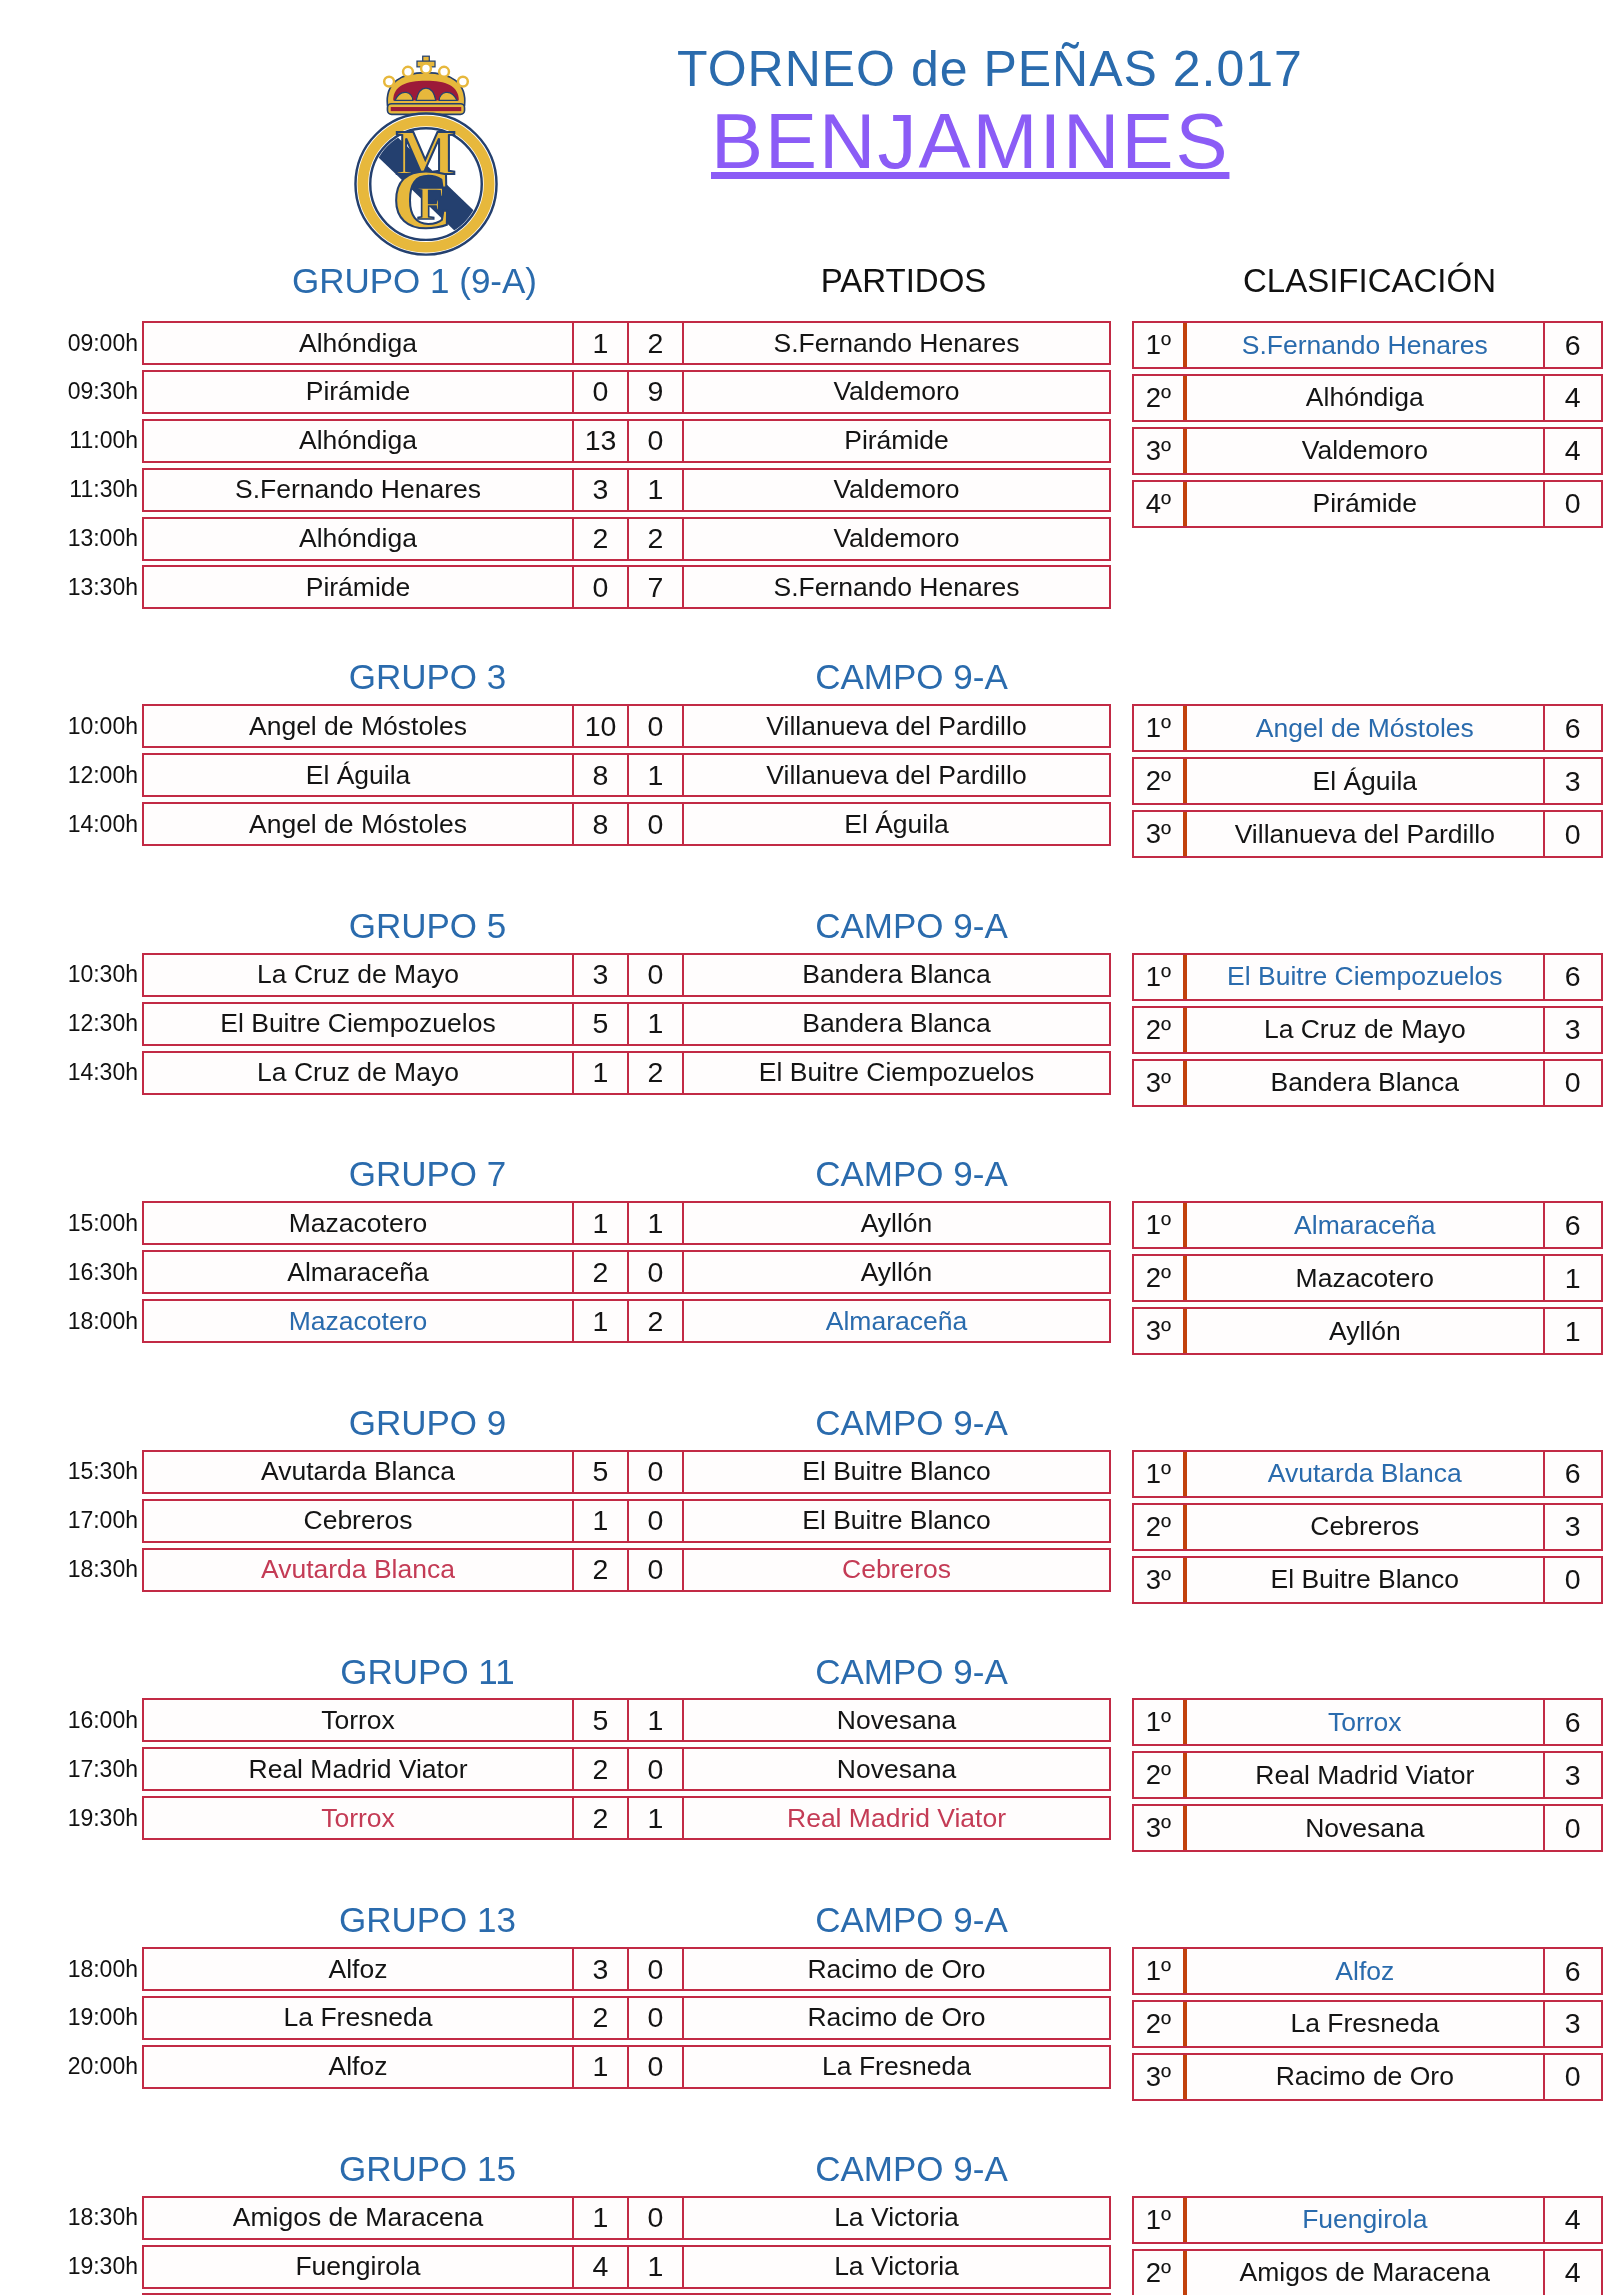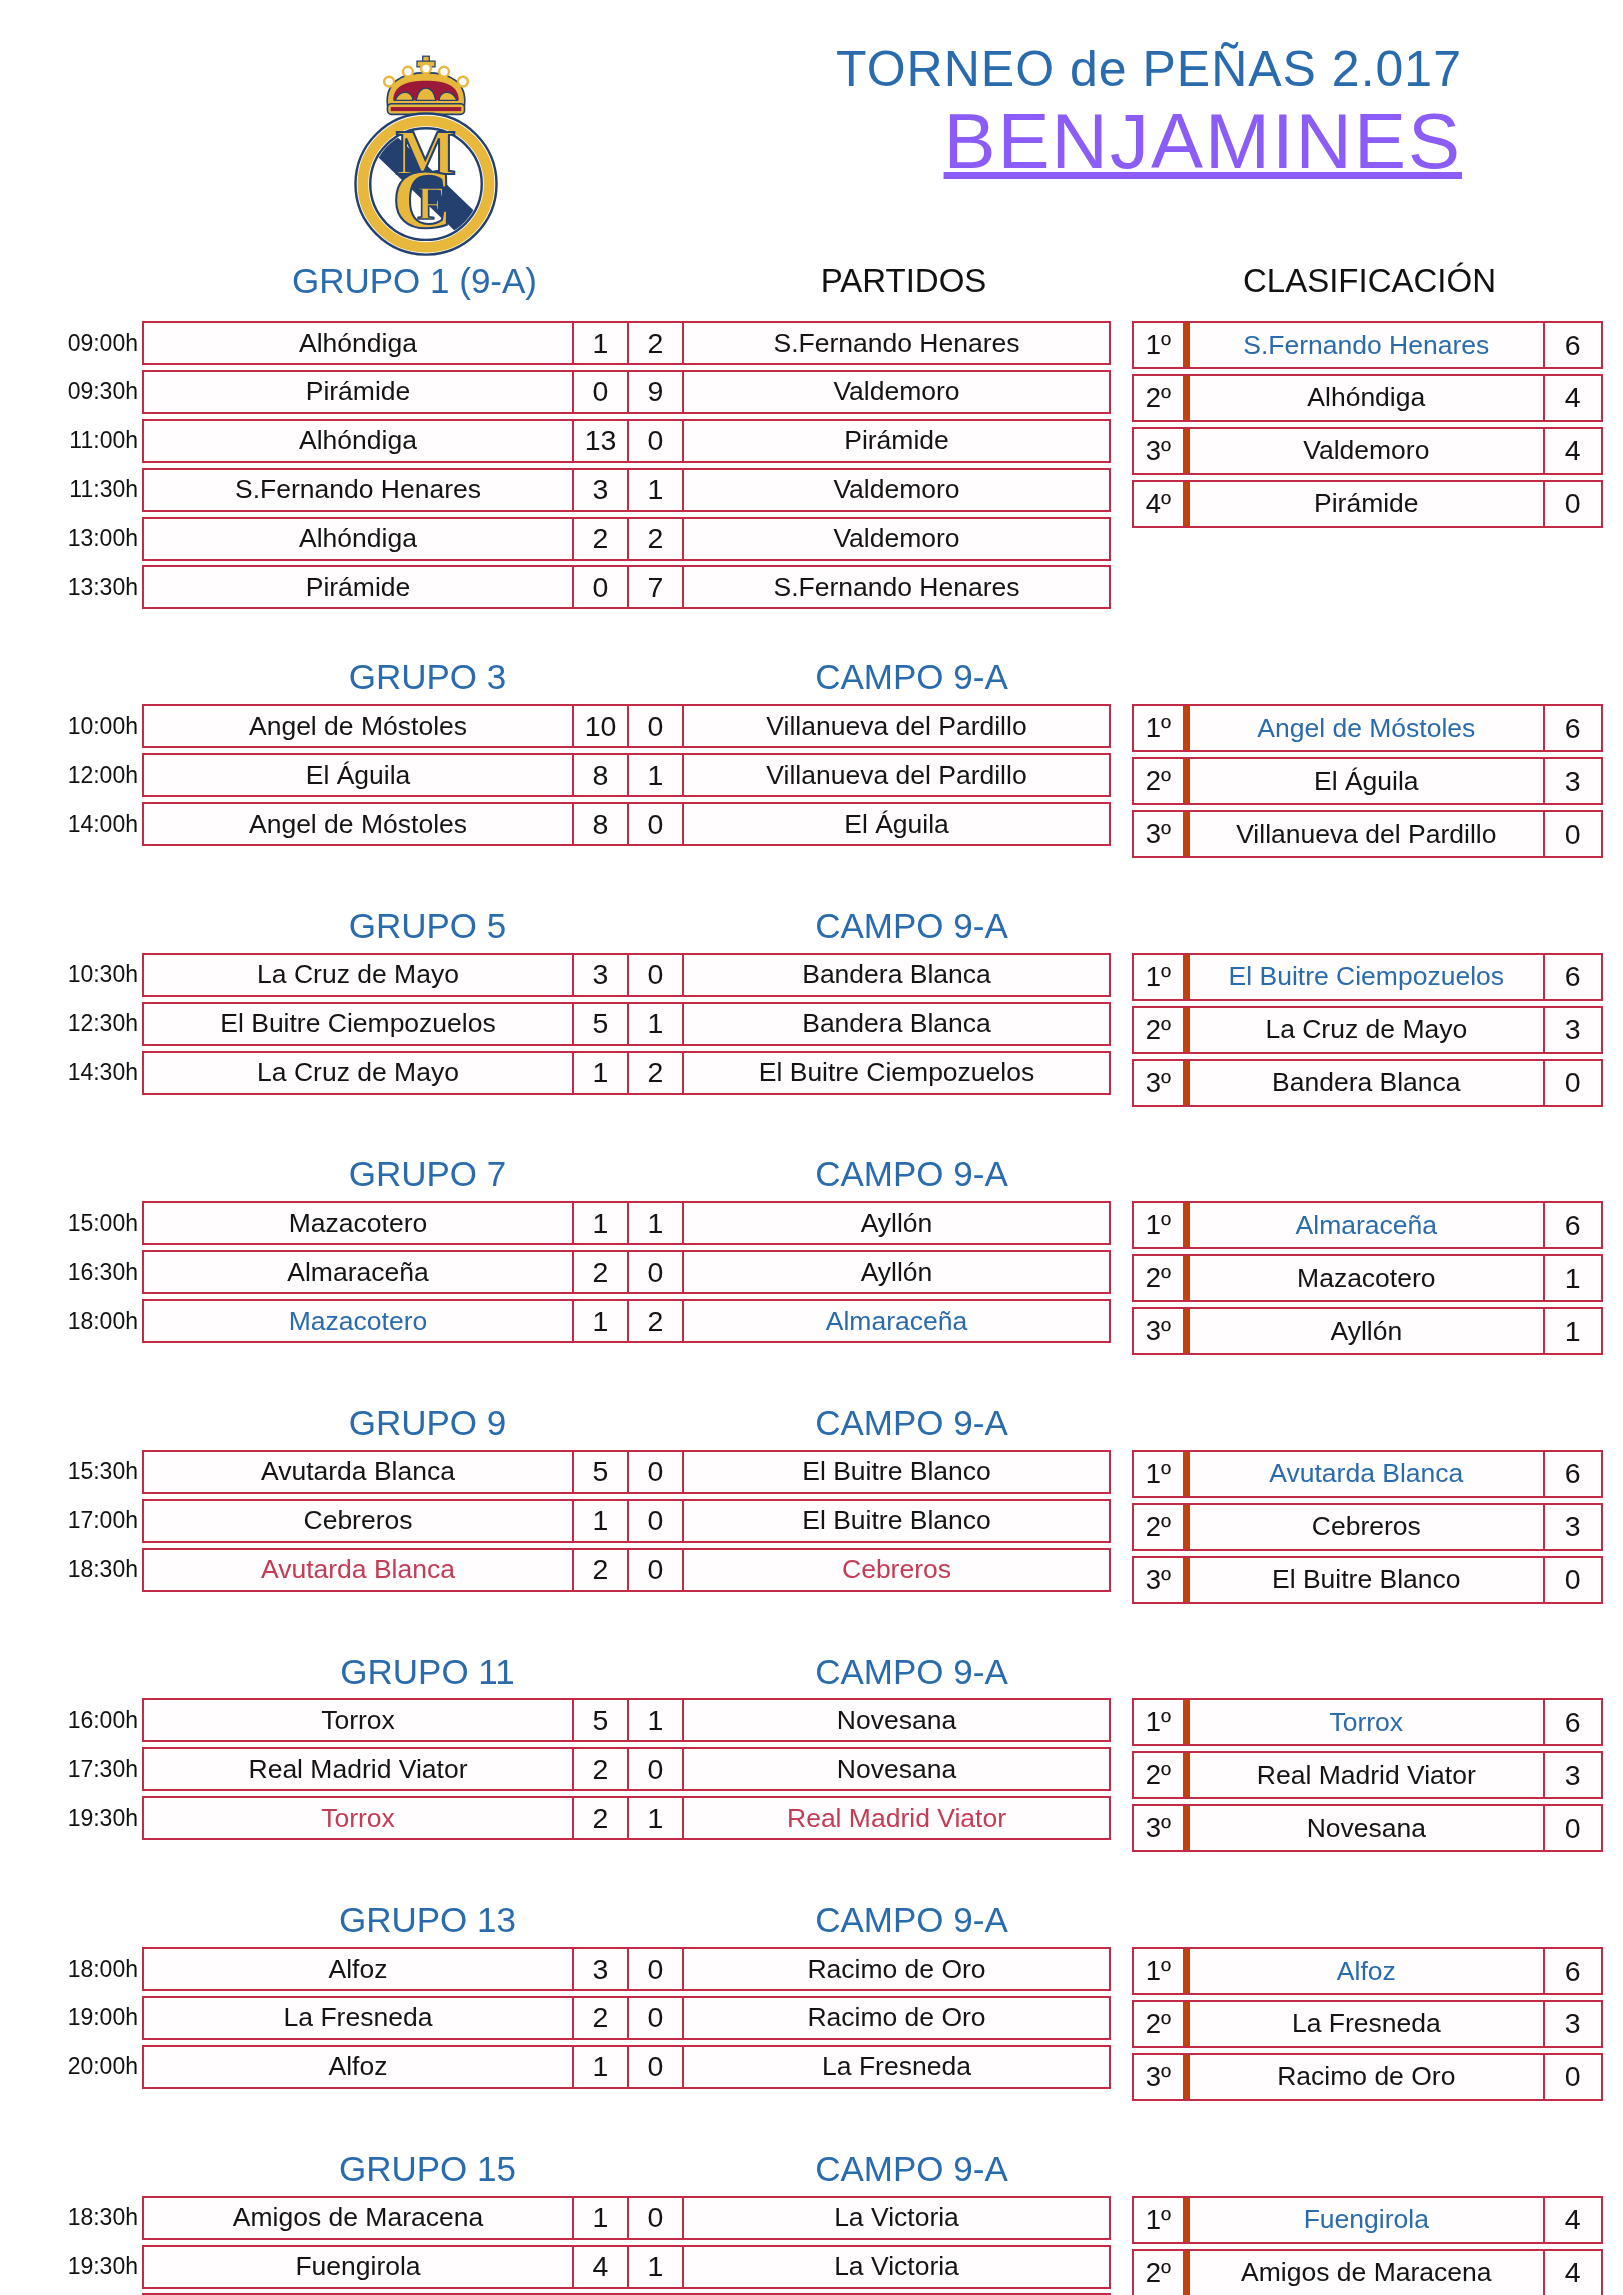--- a/index.html
+++ b/index.html
@@ -6,21 +6,21 @@
   body{
     width:1623px;height:2295px;position:relative;
     font-family:"Liberation Sans", sans-serif;color:#141414;
     -webkit-font-smoothing:antialiased;
   }
   .page{position:relative;width:1623px;height:2295px;overflow:hidden;}
 
   
   .header{position:relative;height:218px;}
   .crest{position:absolute;left:344px;top:54px;width:164px;height:202px;}
-  .titles{position:absolute;left:677px;top:43px;width:785px;text-align:right;}
+  .titles{position:absolute;left:677px;top:43px;width:785px;text-align:left;}
   .title1{font-size:50px;line-height:1.05;color:#2a6bad;letter-spacing:1px;}
   .title2{font-size:78px;line-height:1.0;color:#8b5cf6;letter-spacing:2px;margin-top:6.9px;padding-left:34px;text-decoration:underline;}
 
   
   .colhead-row{position:relative;height:42px;margin-top:34px;}
   .ch{position:absolute;top:8px;height:42px;display:flex;align-items:center;justify-content:center;}
   .ch-group{left:169px;width:491px;font-size:35px;color:#2a6bad;}
   .ch-partidos{left:658px;width:491px;font-size:33px;color:#111;}
   .ch-clasif{left:1124px;width:491px;font-size:33px;color:#111;}
 
@@ -41,21 +41,21 @@
   .time{width:79px;display:flex;align-items:center;justify-content:flex-end;
     padding-right:4px;font-size:23px;color:#111;}
   .match-box{display:flex;width:965px;border:2px solid #c22a45;background:#fffdfd;}
   .cell{display:flex;align-items:center;justify-content:center;font-size:26.5px;}
   .home{width:428px;border-right:2px solid #c22a45;}
   .score{width:53px;border-right:2px solid #c22a45;font-size:28.5px;}
   .score:nth-child(3){border-right:2px solid #c22a45;}
   .away{flex:1;}
 
   .standing-row{display:flex;height:44px;border:2px solid #c22a45;margin-bottom:4.9px;background:#fffdfd;}
-  .pos{width:49px;border-right:7px solid #c2410c;font-size:27.5px;text-align:right;}
+  .pos{width:49px;border-right:4px solid #c2410c;font-size:27.5px;text-align:right;}
   .team{flex:1;}
   .pts{width:56px;border-left:2px solid #c22a45;font-size:28.5px;}
 
   .t-blue{color:#2a6bad;}
   .t-red{color:#c43b55;}
 </style>
 </head>
 <body>
 
 <div class="page">

